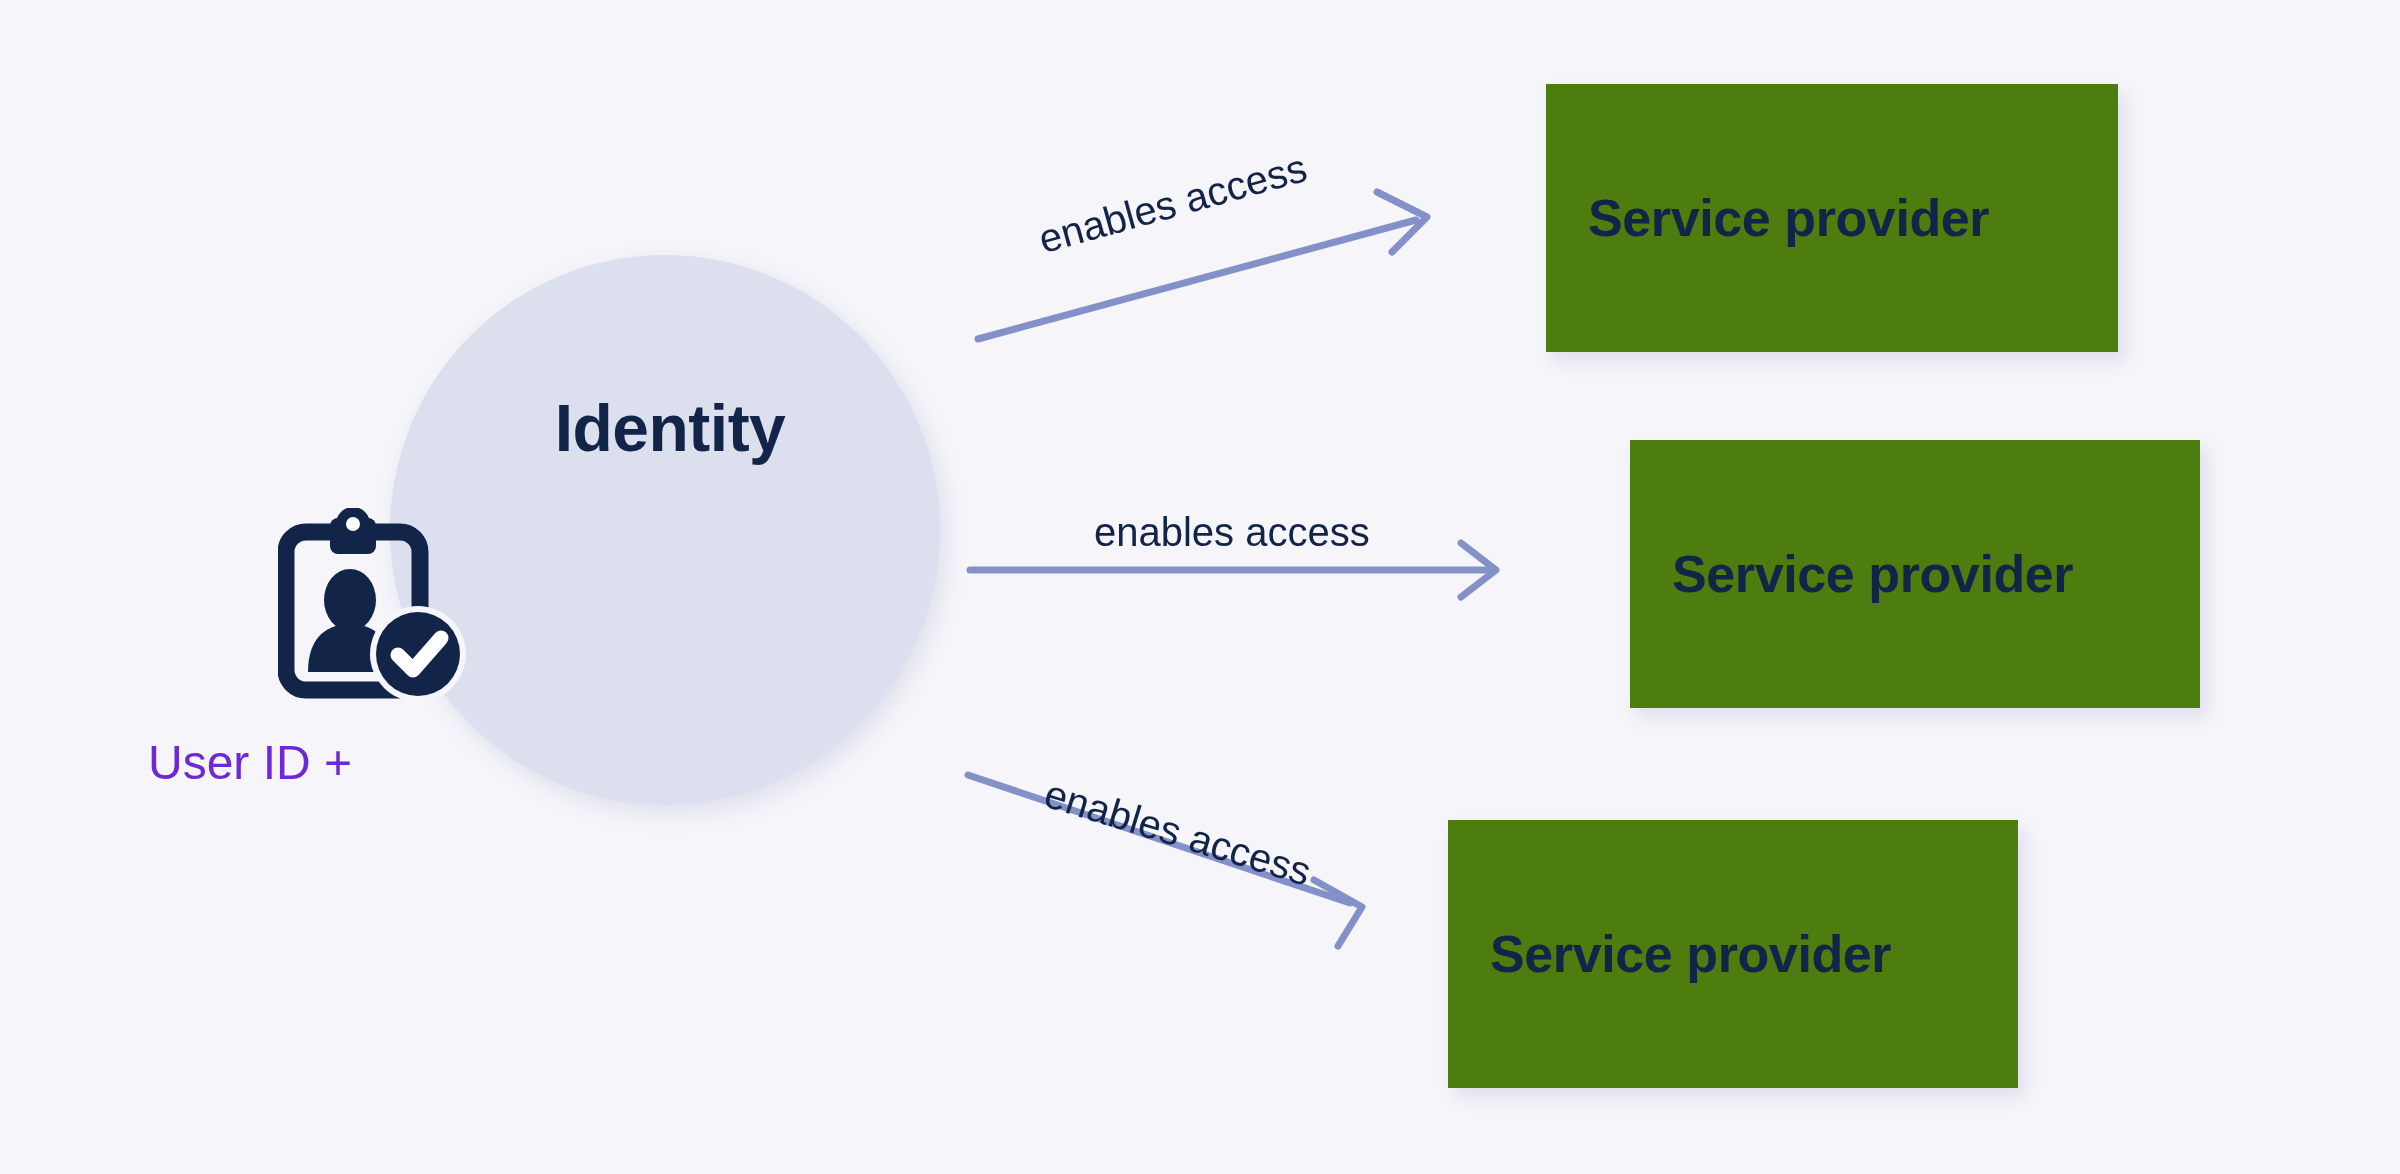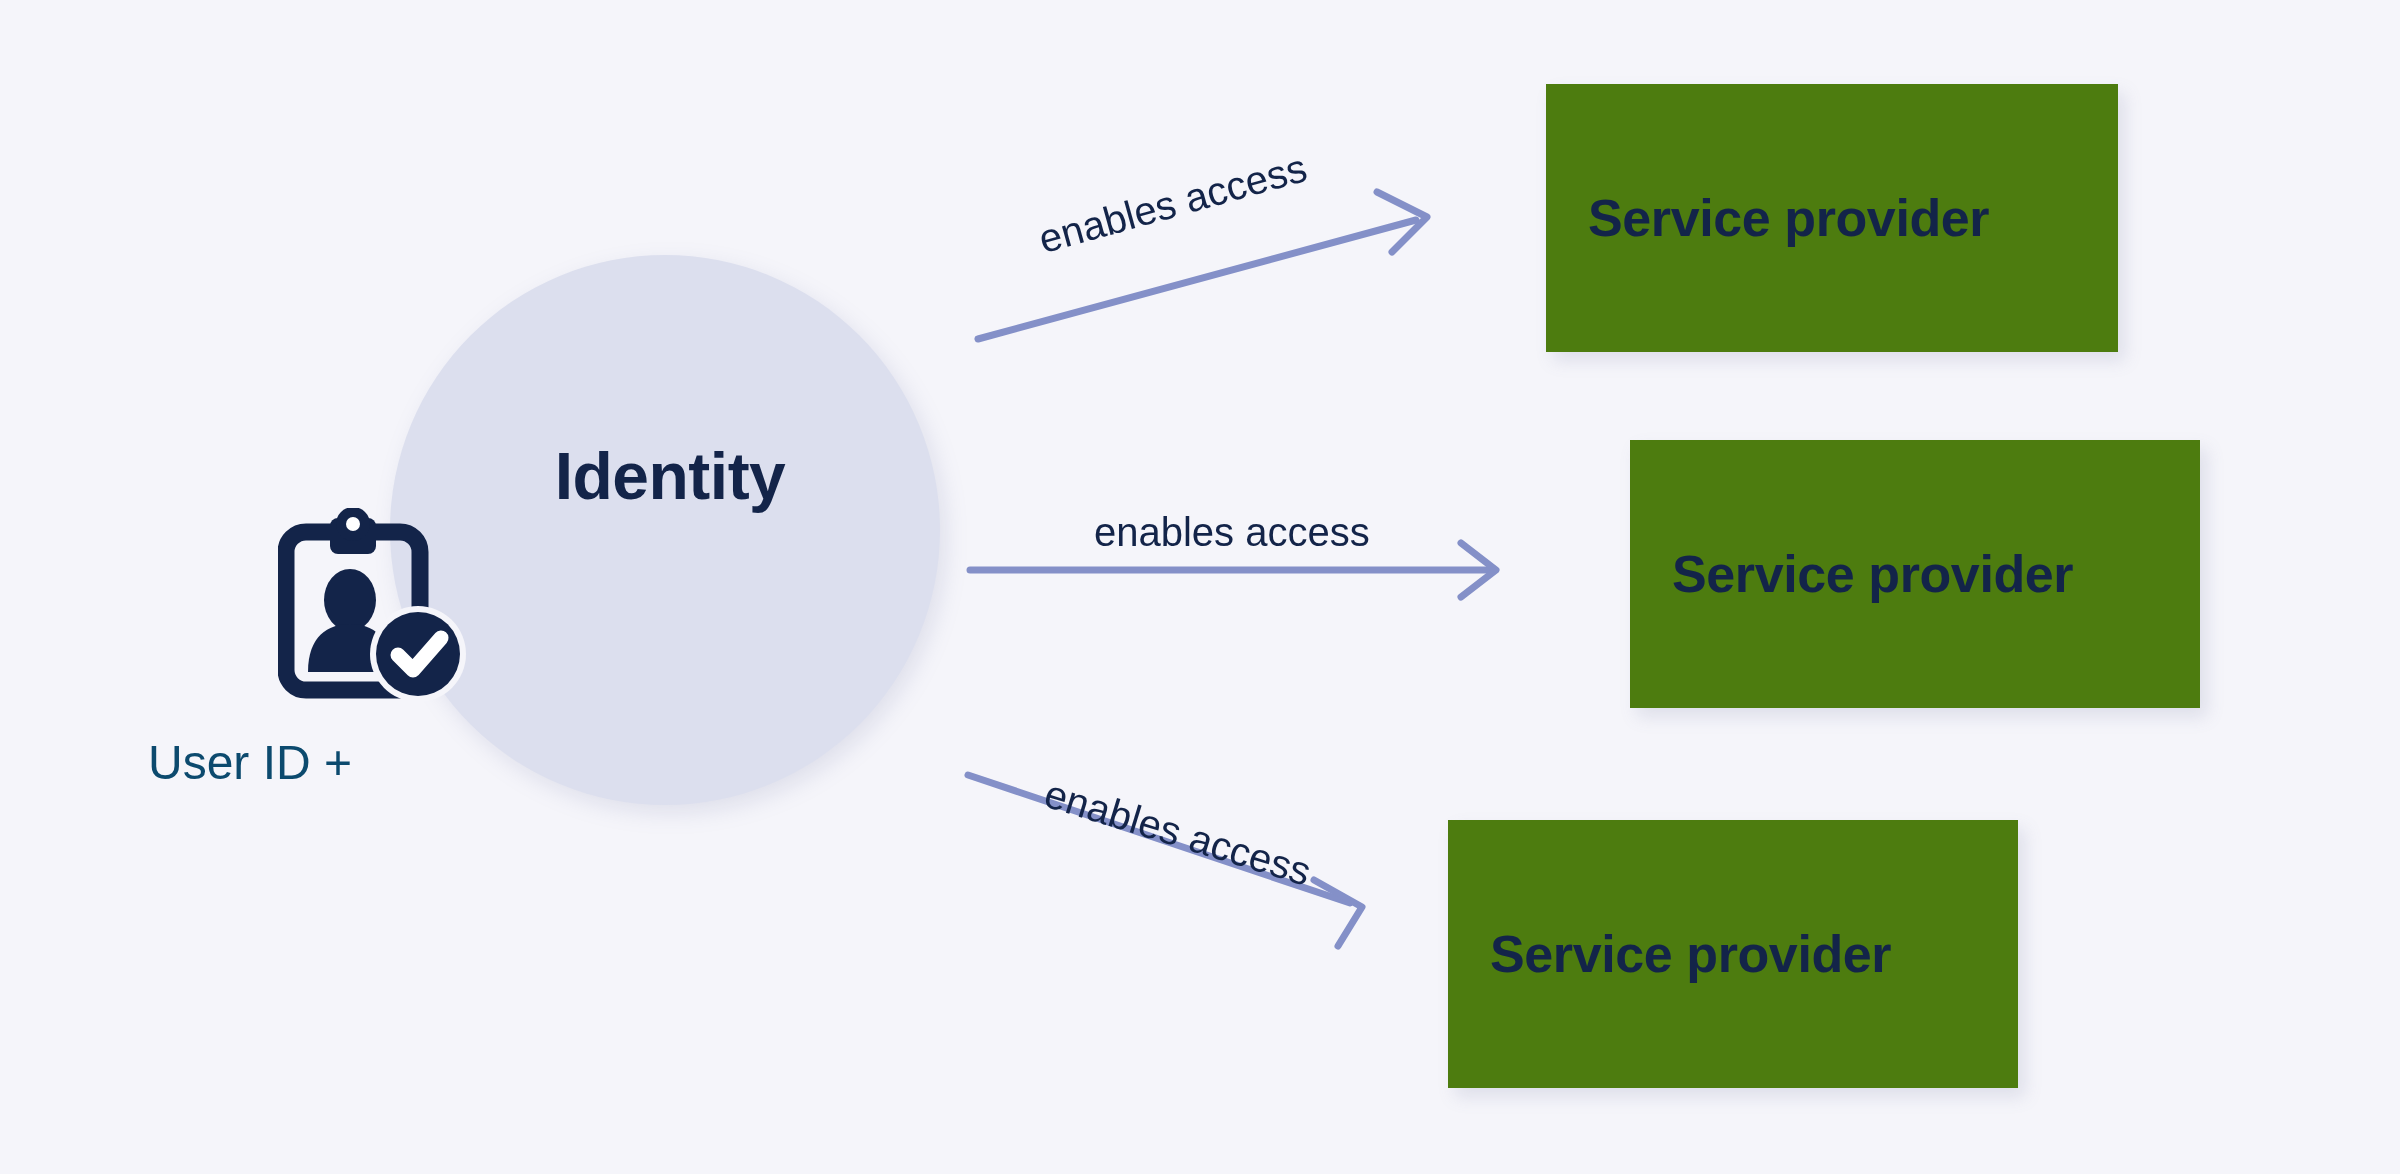--- a/index.html
+++ b/index.html
@@ -36,40 +36,40 @@
     left: 440px;
     top: 390px;
     width: 460px;
     text-align: center;
     font-size: 66px;
     font-weight: 700;
     line-height: 1.18;
     color: #132449;
     letter-spacing: -0.5px;
   }
-  .idp-label span { display: block; margin-top: 48px; }
+  .idp-label span { display: block; }
 
   .idp-icon {
     position: absolute;
     left: 278px;
     top: 508px;
     width: 200px;
     height: 200px;
   }
 
   .user-attr {
     position: absolute;
     left: 80px;
     top: 735px;
     width: 340px;
     text-align: center;
     font-size: 48px;
     font-weight: 400;
     line-height: 1.18;
-    color: #0c4a6e;
+    color: #6d28d9;
   }
   .user-attr span { display: block; }
 
   
   .sp-box {
     position: absolute;
     background: #4d7c0f;
     box-shadow: 7px 9px 16px rgba(110,118,160,0.17);
     display: flex;
     align-items: center;

